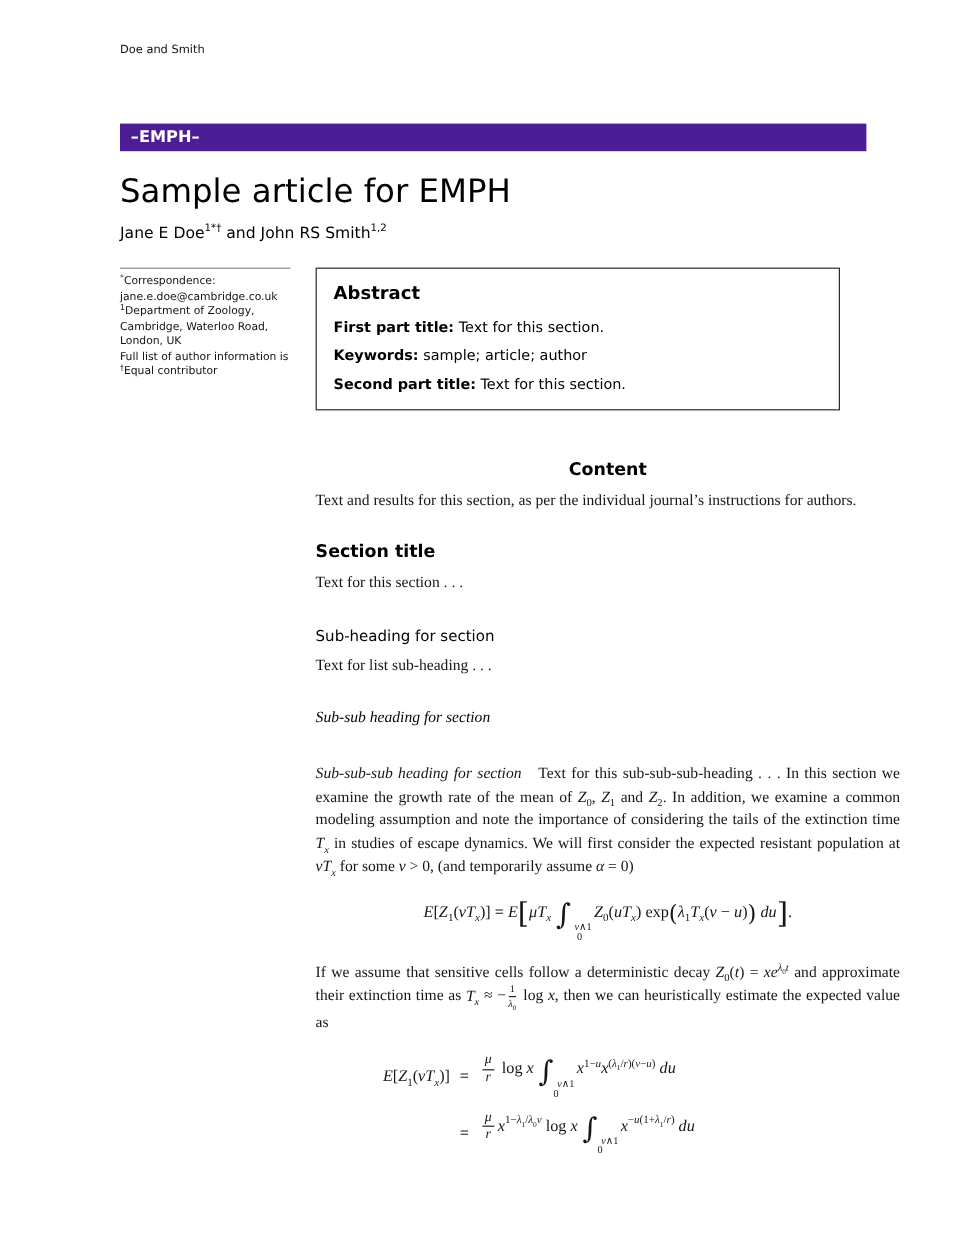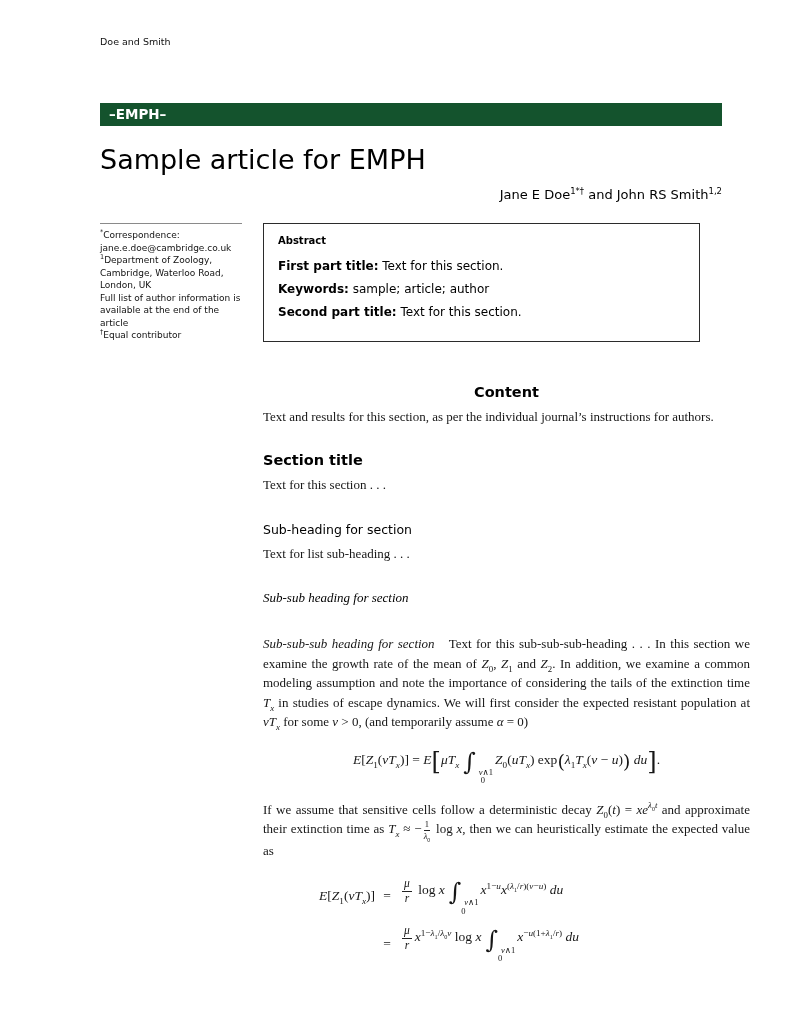--- a/index.html
+++ b/index.html
@@ -4,35 +4,35 @@
 <style>
   html,body{margin:0;padding:0;background:#ffffff;}
   body{width:794px;height:1028px;}
   .page{
     position:relative;width:794px;height:1028px;box-sizing:border-box;
     padding:36px 72px 0 100px;background:#fff;overflow:hidden;
     font-family:"Liberation Serif",serif;color:#161616;
   }
   
   .running-head{font-family:"DejaVu Sans",sans-serif;font-size:9.5px;color:#111;}
-  .banner{margin-top:56px;height:23px;line-height:23px;background:#14532d;color:#fff;
+  .banner{margin-top:56px;height:23px;line-height:23px;background:#4c1d95;color:#fff;
     font-family:"DejaVu Sans",sans-serif;font-weight:bold;font-size:13.5px;padding-left:9px;}
   .title{margin:18px 0 0 0;font-family:"DejaVu Sans",sans-serif;font-weight:normal;
     font-size:27px;color:#000;}
-  .authors{margin-top:12px;font-family:"DejaVu Sans",sans-serif;font-size:13px;color:#000;text-align:right;}
+  .authors{margin-top:12px;font-family:"DejaVu Sans",sans-serif;font-size:13px;color:#000;}
   .authors sup{font-size:8.5px;}
   
   .two-col{display:flex;margin-top:21px;}
   .sidebar{flex:0 0 142px;width:142px;border-top:1px solid #8a8a8a;padding-top:5px;
     font-family:"DejaVu Sans",sans-serif;font-size:9px;line-height:12.5px;color:#111;}
   .sidebar sup{font-size:6.5px;}
   .abstract-box{flex:1;margin-left:21px;margin-right:22px;border:1px solid #2b2b2b;
     padding:10px 14px 12px 14px;font-family:"DejaVu Sans",sans-serif;font-size:12px;
     line-height:1.45;color:#000;}
-  .abs-heading{font-weight:bold;font-size:10px;margin:0 0 9px 0;}
+  .abs-heading{font-weight:bold;font-size:15px;margin:0 0 9px 0;}
   .abs-row{margin:6px 0 0 0;}
   .abs-row b{font-weight:bold;}
   
   .main-col{margin-left:163px;width:487px;margin-top:42px;}
   .h-major{font-family:"DejaVu Sans",sans-serif;font-weight:bold;font-size:14.5px;
     margin:26px 0 7px 0;color:#000;}
   .h-major.first{margin-top:0;text-align:center;}
   .h-sub{font-family:"DejaVu Sans",sans-serif;font-weight:normal;font-size:12.5px;
     margin:27px 0 7px 0;color:#000;}
   .h-subsub{font-family:"Liberation Serif",serif;font-style:italic;font-weight:normal;
@@ -81,21 +81,20 @@
   <div class="authors">Jane E Doe<sup>1*†</sup> and John RS Smith<sup>1,2</sup></div>
 
   <div class="two-col">
     <aside class="sidebar">
       <div><sup>*</sup>Correspondence:</div>
       <div>jane.e.doe@cambridge.co.uk</div>
       <div><sup>1</sup>Department of Zoology,</div>
       <div>Cambridge, Waterloo Road,</div>
       <div>London, UK</div>
       <div>Full list of author information is</div>
-      <div>available at the end of the article</div>
       <div><sup>†</sup>Equal contributor</div>
     </aside>
 
     <div class="abstract-box">
       <div class="abs-heading">Abstract</div>
       <div class="abs-row">
         <b>First part title:</b>
         <span>Text for this section.</span>
       </div>
       <div class="abs-row">

